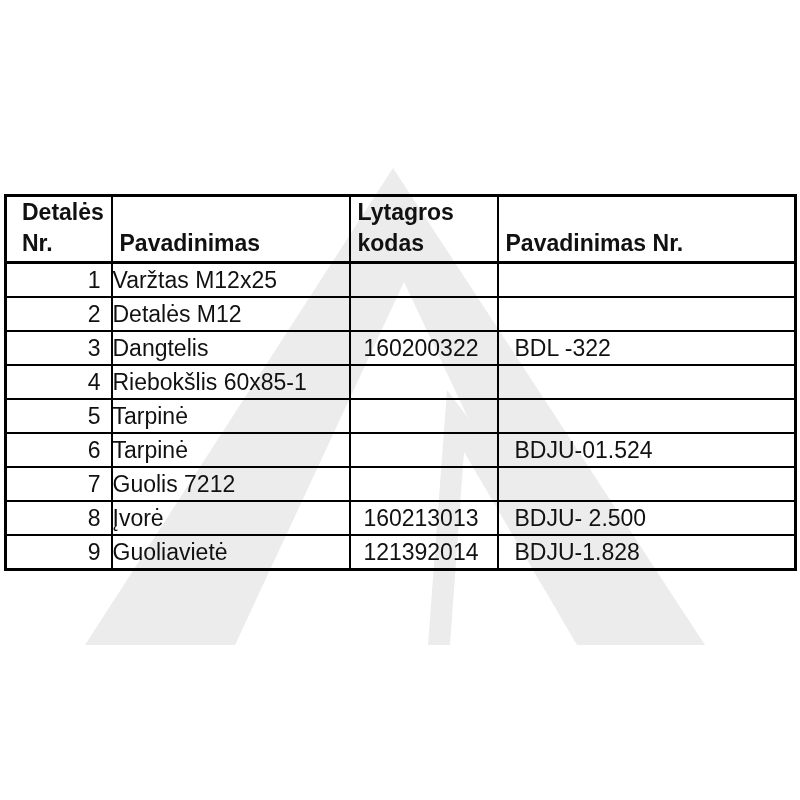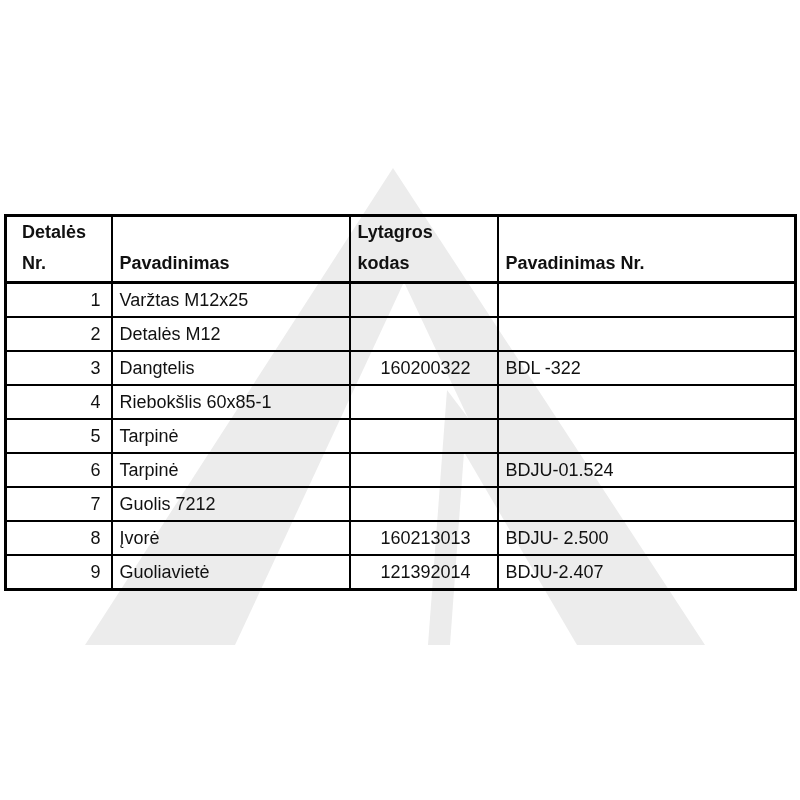--- a/index.html
+++ b/index.html
@@ -33,26 +33,26 @@
     line-height: 1;
     letter-spacing: 9px;
     color: #e3e3e3;
     white-space: nowrap;
     user-select: none;
   }
   
   #parts-table {
     position: absolute;
     left: 4px;
-    top: 214px;
+    top: 194px;
     z-index: 2;
     width: 790px;
     border-collapse: collapse;
     table-layout: fixed;
-    font-size: 18px;
+    font-size: 23px;
     background: transparent;
   }
   #parts-table td, #parts-table th {
     border: 2px solid #000000;
     background: transparent;
     overflow: hidden;
     white-space: nowrap;
   }
   #parts-table {
     border: 3px solid #000000;
@@ -77,30 +77,28 @@
     vertical-align: middle;
     padding: 0;
     line-height: 1;
   }
   #parts-table tbody td.cell-nr {
     text-align: right;
     padding-right: 10px;
   }
   #parts-table tbody td.cell-name {
     text-align: left;
-    padding-left: 7px;
-    border-radius: 12px;
   }
   #parts-table tbody td.cell-code {
     text-align: right;
-    padding-right: 26px;
+    padding-right: 18px;
   }
   #parts-table tbody td.cell-orig {
     text-align: left;
-    padding-left: 7px;
+    padding-left: 16px;
   }
 </style>
 </head>
 <body>
 
 <div id="page">
 
   <svg id="watermark-svg" width="800" height="800" viewBox="0 0 800 800" aria-hidden="true">
     <polygon points="393,168 85,645 705,645" fill="#ececec"></polygon>
     <polygon points="404,282 235,645 575,645" fill="#ffffff"></polygon>
@@ -180,18 +178,18 @@
       <tr>
         <td class="cell-nr">8</td>
         <td class="cell-name">Įvorė</td>
         <td class="cell-code">160213013</td>
         <td class="cell-orig">BDJU- 2.500</td>
       </tr>
       <tr>
         <td class="cell-nr">9</td>
         <td class="cell-name">Guoliavietė</td>
         <td class="cell-code">121392014</td>
-        <td class="cell-orig">BDJU-2.407</td>
+        <td class="cell-orig">BDJU-1.828</td>
       </tr>
     </tbody>
   </table>
 
 </div>
 
 </body></html>

